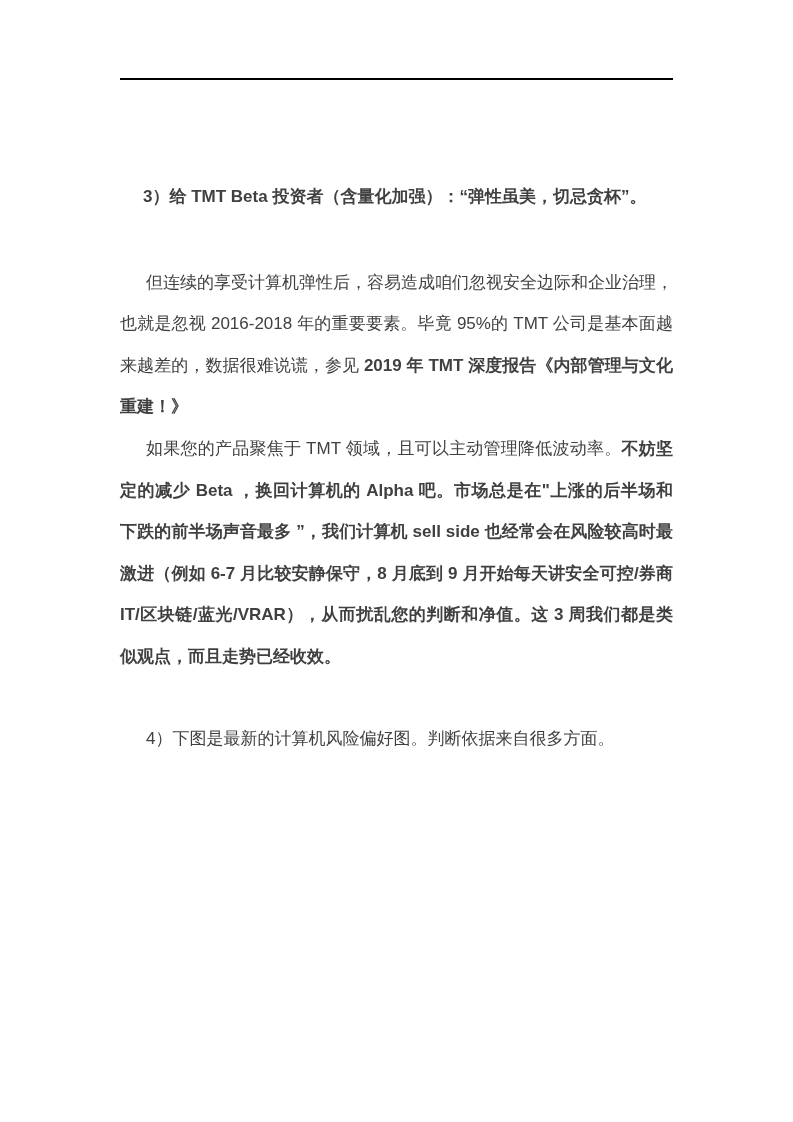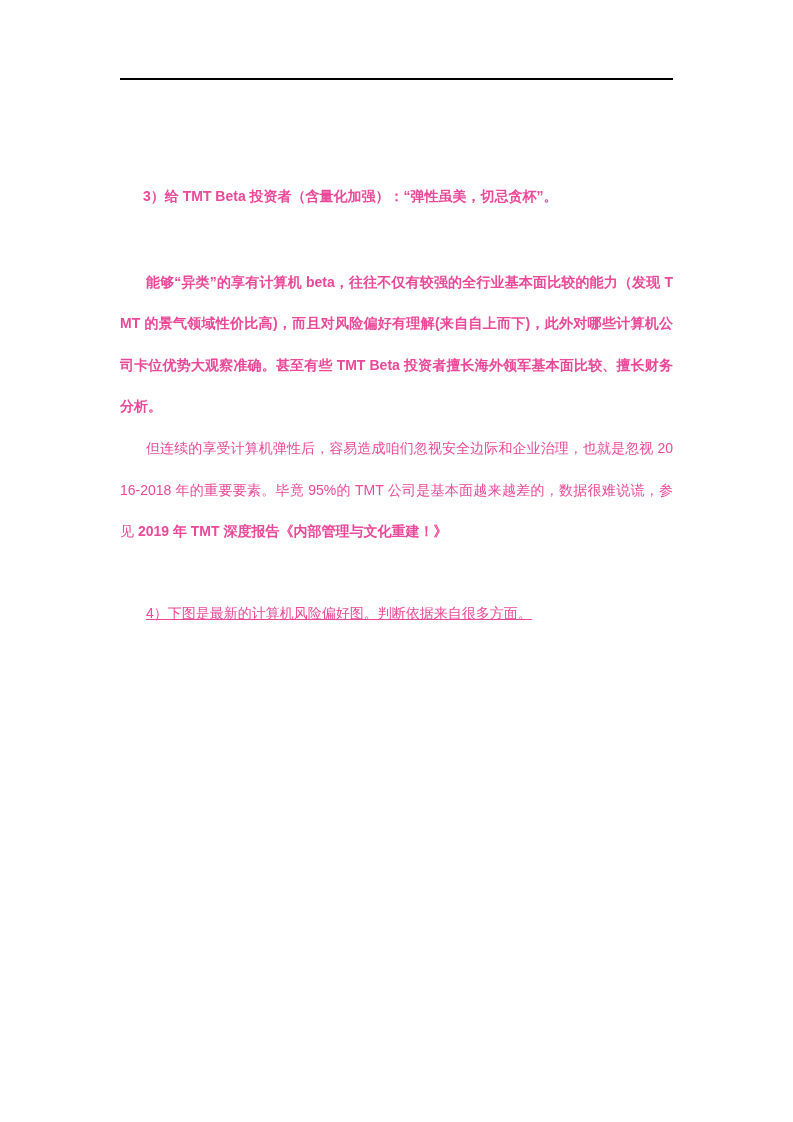--- a/index.html
+++ b/index.html
@@ -25,45 +25,44 @@
     border-top: 2px solid #000000;
   }
   .content {
     position: absolute;
     left: 120px;
     top: 176px;
     width: 553px;
   }
   p.doc-par {
     margin: 0;
-    font-size: 14px;
+    font-size: 17px;
     line-height: 41.6px;
     text-align: justify;
     text-indent: 26px;
-    color: #ec4899;
+    color: #404040;
     word-break: break-all;
   }
   p.section-heading {
     font-weight: bold;
     margin: 0 0 44px 0;
     text-indent: 23px;
     text-align: left;
   }
   p.after-gap {
     margin-top: 40px;
-    text-decoration: underline;
   }
   .bold {
     font-weight: bold;
   }
 </style>
 </head>
 <body>
 
 <div class="page">
   <div class="header-rule"></div>
   <div class="content">
     <p class="doc-par section-heading"><span class="bold">3）给 TMT Beta 投资者（含量化加强）：“弹性虽美，切忌贪杯”。</span></p>
-    <p class="doc-par"><span class="bold">能够“异类”的享有计算机 beta，往往不仅有较强的全行业基本面比较的能力（发现 TMT 的景气领域性价比高)，而且对风险偏好有理解(来自自上而下)，此外对哪些计算机公司卡位优势大观察准确。甚至有些 TMT Beta 投资者擅长海外领军基本面比较、擅长财务分析。</span></p>
     <p class="doc-par"><span>但连续的享受计算机弹性后，容易造成咱们忽视安全边际和企业治理，也就是忽视 2016-2018 年的重要要素。毕竟 95%的 TMT 公司是基本面越来越差的，数据很难说谎，参见 </span><span class="bold">2019 年 TMT 深度报告《内部管理与文化重建！》</span></p>
+    <p class="doc-par"><span>如果您的产品聚焦于 TMT 领域，且可以主动管理降低波动率。</span><span class="bold">不妨坚定的减少 Beta ，换回计算机的 Alpha 吧。市场总是在"上涨的后半场和下跌的前半场声音最多 ”，我们计算机 sell side 也经常会在风险较高时最激进（例如 6-7 月比较安静保守，8 月底到 9 月开始每天讲安全可控/券商 IT/区块链/蓝光/VRAR），从而扰乱您的判断和净值。这 3 周我们都是类似观点，而且走势已经收效。</span></p>
     <p class="doc-par after-gap"><span>4）下图是最新的计算机风险偏好图。判断依据来自很多方面。</span></p>
   </div>
 </div>
 
 </body></html>

